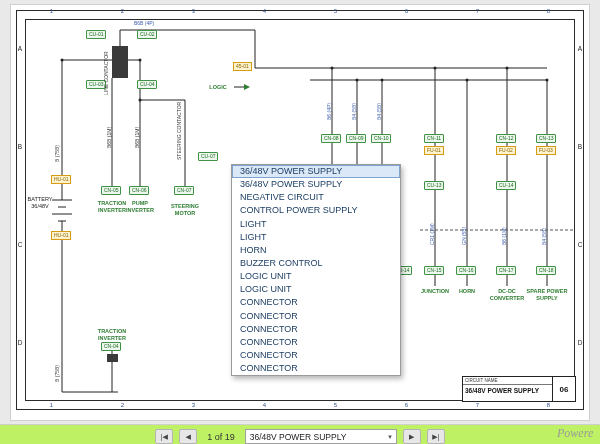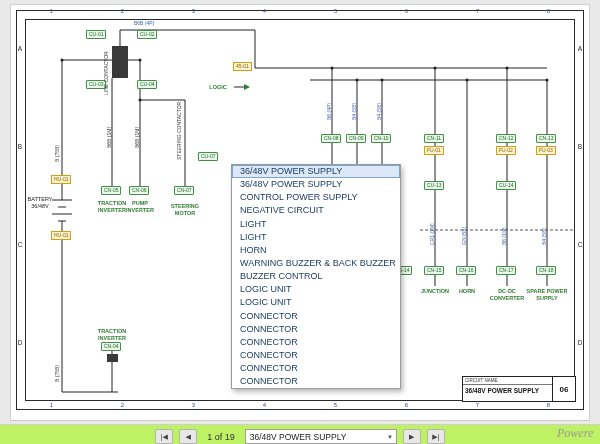--- a/index.html
+++ b/index.html
@@ -194,26 +194,25 @@
   <div class="tbk-main">
     <div class="tbk-label">CIRCUIT NAME</div>
     <div class="tbk-value">36/48V POWER SUPPLY</div>
   </div>
   <div class="tbk-sheet">06</div>
 </div>
 
 <div class="menu">
     <div class="menu-item selected">36/48V POWER SUPPLY</div>
     <div class="menu-item">36/48V POWER SUPPLY</div>
+    <div class="menu-item">NEGATIVE CIRCUIT</div>
     <div class="menu-item">CONTROL POWER SUPPLY</div>
-    <div class="menu-item">NEGATIVE CIRCUIT</div>
     <div class="menu-item">LIGHT</div>
     <div class="menu-item">LIGHT</div>
     <div class="menu-item">HORN</div>
-    <div class="menu-item">WARNING BUZZER &amp; BACK BUZZER</div>
     <div class="menu-item">BUZZER CONTROL</div>
     <div class="menu-item">LOGIC UNIT</div>
     <div class="menu-item">LOGIC UNIT</div>
     <div class="menu-item">CONNECTOR</div>
     <div class="menu-item">CONNECTOR</div>
     <div class="menu-item">CONNECTOR</div>
     <div class="menu-item">CONNECTOR</div>
     <div class="menu-item">CONNECTOR</div>
     <div class="menu-item">CONNECTOR</div>
   </div>

